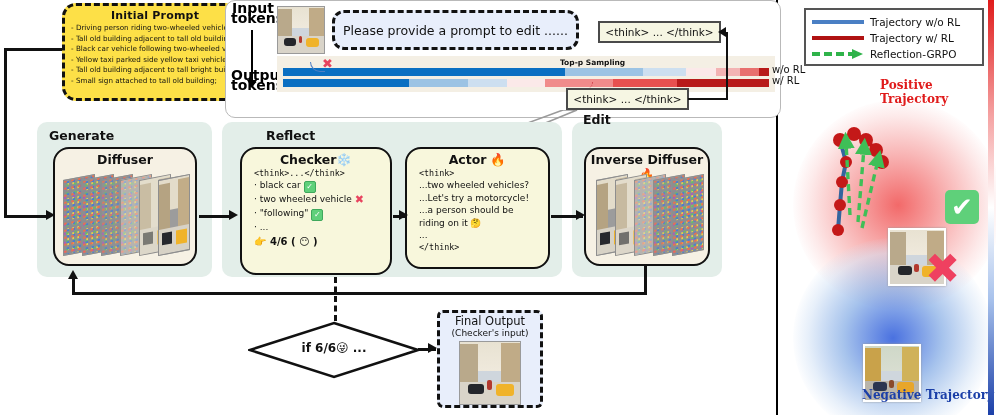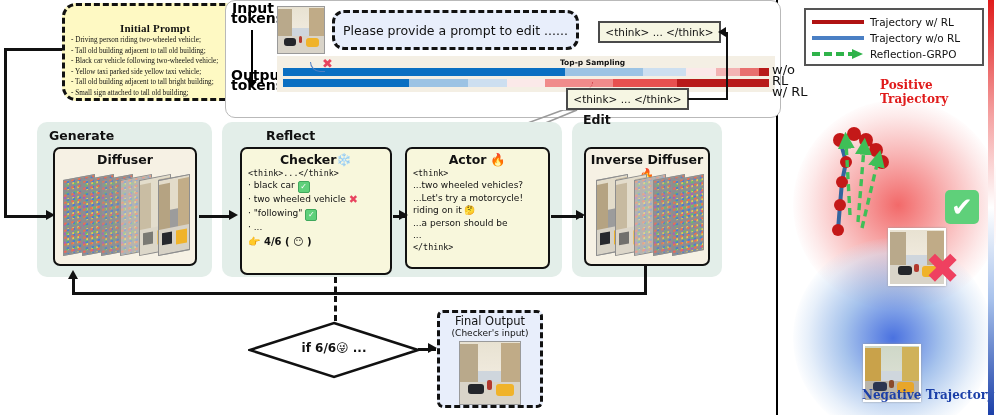--- a/index.html
+++ b/index.html
@@ -5,22 +5,22 @@
   html,body{margin:0;padding:0;background:#ffffff;}
   body{width:996px;height:415px;position:relative;overflow:hidden;
        font-family:"DejaVu Sans","Liberation Sans",sans-serif;}
   .abs{position:absolute;}
 
   
   #panel-divider{left:776px;top:0;width:2px;height:415px;background:#000;}
 
   
   #initial-prompt{left:62px;top:3px;width:186px;height:98px;
-      background:#fef9c3;border:3px dashed #111;border-radius:14px;
-      box-sizing:border-box;padding:16px 6px 0 6px;font-family:Liberation Serif, serif;}
+      background:#fde047;border:3px dashed #111;border-radius:14px;
+      box-sizing:border-box;padding:3px 6px 0 6px;}
   #initial-prompt .ip-title{font-size:11px;font-weight:bold;text-align:center;color:#111;
       letter-spacing:.2px;margin-bottom:1px;}
   #initial-prompt .ip-line{font-size:7.2px;color:#111;line-height:10.6px;white-space:nowrap;}
 
   
   #tokens-col{left:231px;top:4px;width:44px;height:112px;text-align:center;}
   .tok-label{font-size:14px;font-weight:bold;color:#000;line-height:9.5px;}
   #token-arrow{left:251px;top:30px;width:2px;height:52px;background:#000;}
   #token-arrow-head{left:247px;top:80px;width:0;height:0;
       border-left:5px solid transparent;border-right:5px solid transparent;border-top:8px solid #000;}
@@ -48,21 +48,21 @@
   #prompt-bubble span{font-size:12.5px;color:#111;}
 
   
   #sampling-strip{left:277px;top:56px;width:498px;height:36px;background:#f4efe4;}
   #topp-label{left:560px;top:58px;font-size:7.5px;font-weight:bold;color:#111;}
   .bar{position:absolute;height:8px;border-radius:1px;}
   #bar-worl{left:283px;top:68px;width:486px;}
   #bar-wrl{left:283px;top:79px;width:486px;}
   .bar-seg{height:100%;float:left;}
   #rl-labels{left:772px;top:64px;width:40px;}
-  #rl-labels div{font-size:13px;color:#111;line-height:11px;}
+  #rl-labels div{font-size:10px;color:#111;line-height:11px;}
 
   
   #bar-x{left:322px;top:57px;font-size:13px;color:#e8445f;font-weight:bold;line-height:13px;}
   #bar-x-hook{left:310px;top:62px;width:14px;height:9px;
       border-left:1.4px solid #4d7fc4;border-bottom:1.4px solid #4d7fc4;border-radius:0 0 0 10px;}
   
   #bar-check{left:592px;top:88px;width:12px;height:12px;background:#5fd07a;border:1px solid #3fa85c;border-radius:2px;
       color:#fff;font-size:9px;line-height:12px;text-align:center;}
   #bar-check-hook{left:578px;top:82px;width:14px;height:8px;
       border-right:1.2px dotted #d0414e;border-bottom:1.2px dotted #d0414e;border-radius:0 0 10px 0;}
@@ -78,38 +78,38 @@
   #think-loop-h{left:688px;top:98px;width:40px;height:2px;background:#111;}
   #think-loop-head{left:718px;top:27px;width:0;height:0;
       border-top:5px solid transparent;border-bottom:5px solid transparent;border-right:8px solid #111;}
 
   
   #funnel{left:487px;top:110px;width:96px;height:28px;}
 
   
   .stage{background:#e3eee9;border-radius:10px;box-sizing:border-box;}
   .stage-title{position:absolute;font-size:12.5px;font-weight:bold;color:#111;}
-  .inner-box{position:absolute;background:#f6f1e4;border:2.4px solid #111;border-radius:7px;box-sizing:border-box;}
+  .inner-box{position:absolute;background:#f6f1e4;border:2.4px solid #111;border-radius:16px;box-sizing:border-box;}
   .inner-title{font-size:12.5px;font-weight:bold;color:#111;text-align:center;margin-top:3px;}
 
   #stage-generate{left:37px;top:122px;width:175px;height:155px;}
   #title-generate{left:49px;top:128px;}
   #box-diffuser{left:53px;top:147px;width:144px;height:119px;}
 
   #stage-reflect{left:222px;top:122px;width:340px;height:155px;}
   #title-reflect{left:237px;top:128px;margin-left:29px;}
   #box-checker{left:240px;top:147px;width:152px;height:128px;background:#f8f7dc;}
   #box-actor{left:405px;top:147px;width:145px;height:122px;background:#f8f7dc;}
 
   #stage-edit{left:572px;top:122px;width:150px;height:155px;}
   #title-edit{left:583px;top:112px;}
   #box-inverse{left:584px;top:147px;width:126px;height:119px;}
 
   
-  .ca-line{font-size:9px;color:#111;line-height:12.4px;padding-left:6px;white-space:nowrap;}
+  .ca-line{font-size:9px;color:#111;line-height:12.4px;padding-left:12px;white-space:nowrap;}
   .ca-line.mono{font-family:"DejaVu Sans Mono","Liberation Mono",monospace;font-size:8.4px;}
   .chk{display:inline-block;width:10px;height:10px;background:#5fd07a;border:1px solid #3fa85c;
        border-radius:2px;color:#fff;font-size:8px;line-height:10px;text-align:center;vertical-align:-1px;}
   .xmk{color:#e8445f;font-weight:bold;font-size:11px;vertical-align:-1px;}
 
   
   .stack{position:absolute;}
   .sheet{position:absolute;width:30px;height:74px;border:1px solid #8e8e8e;
       transform:skewY(-11deg);overflow:hidden;background:#9c9c9c;}
   .noise{position:absolute;inset:0;
@@ -304,22 +304,22 @@
   <div class="ca-line" style="margin-top:3px;font-size:10px;font-weight:bold;">👉 4/6  ( 😶 )</div>
 </div>
 
 <div class="inner-box" id="box-actor">
   <div class="inner-title">
     <span>Actor</span> <span>🔥</span>
   </div>
   <div class="ca-line mono">&lt;think&gt;</div>
   <div class="ca-line">...two wheeled vehicles?</div>
   <div class="ca-line">...Let's try a motorcycle!</div>
+  <div class="ca-line">...a person should be</div>
   <div class="ca-line">riding on it 🤔</div>
-  <div class="ca-line">...a person should be</div>
   <div class="ca-line">...</div>
   <div class="ca-line mono">&lt;/think&gt;</div>
 </div>
 
 <div class="abs stage" id="stage-edit"></div>
 <div class="stage-title" id="title-edit">Edit</div>
 <div class="inner-box" id="box-inverse">
   <div class="inner-title">
     <span>Inverse Diffuser</span> <span>🔥</span>
   </div>
@@ -446,29 +446,29 @@
   <div class="road" style="background:#b9b5aa"></div>
   <div class="carA" style="background:#2a3550"></div>
     <div class="carB" style="background:#e8a62a"></div>
   <div class="rider" style="background:#8a4a2a"></div>
 </div>
 <div class="abs" id="bad-x">✖</div>
 
 <div class="abs" id="legend">
   <div class="lg-row">
     <div class="lg-swatch">
+      <div style="position:absolute;left:0;top:6px;width:52px;height:4px;background:#4a7fc4;"></div>
+    </div>
+    <div class="lg-label">Trajectory w/o RL</div>
+  </div>
+  <div class="lg-row">
+    <div class="lg-swatch">
       <div style="position:absolute;left:0;top:6px;width:52px;height:4px;background:#b01212;"></div>
     </div>
     <div class="lg-label">Trajectory w/ RL</div>
-  </div>
-  <div class="lg-row">
-    <div class="lg-swatch">
-      <div style="position:absolute;left:0;top:6px;width:52px;height:4px;background:#4a7fc4;"></div>
-    </div>
-    <div class="lg-label">Trajectory w/o RL</div>
   </div>
   <div class="lg-row">
     <div class="lg-swatch">
       <svg width="52" height="16">
         <line x1="0" y1="8" x2="40" y2="8" stroke="#2fb34a" stroke-width="4" stroke-dasharray="8,4"></line>
         <path d="M40,3 L51,8 L40,13 z" fill="#2fb34a"></path>
       </svg>
     </div>
     <div class="lg-label">Reflection-GRPO</div>
   </div>

